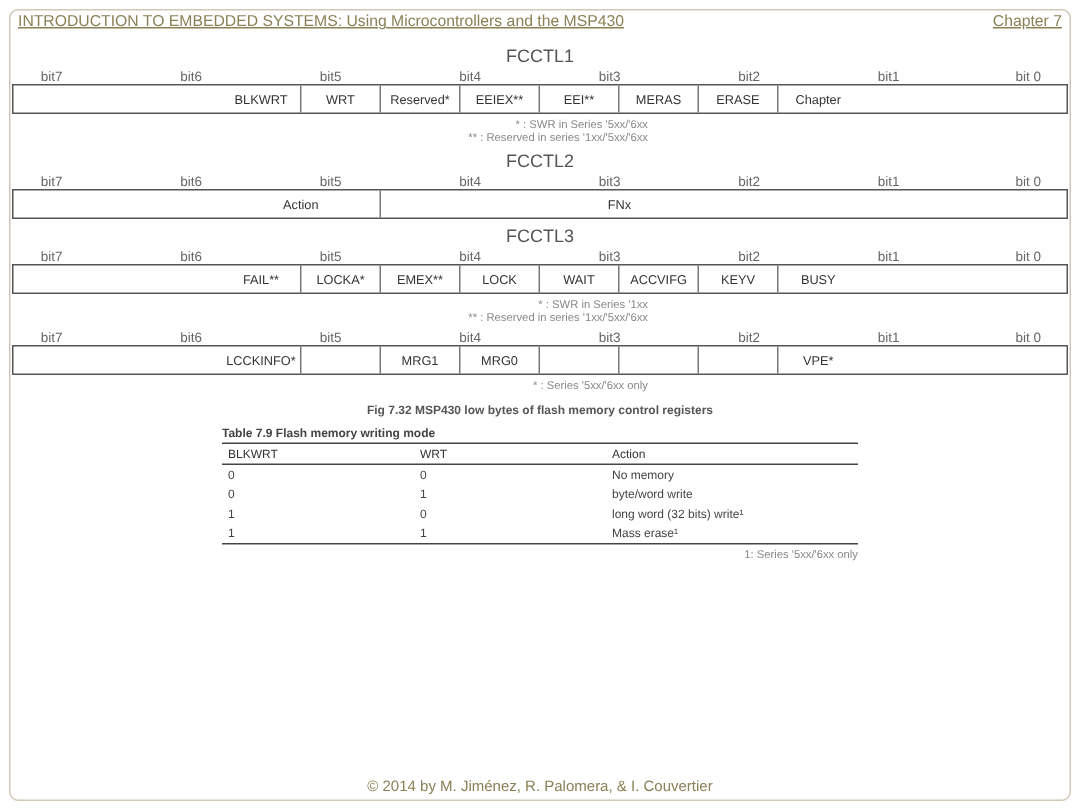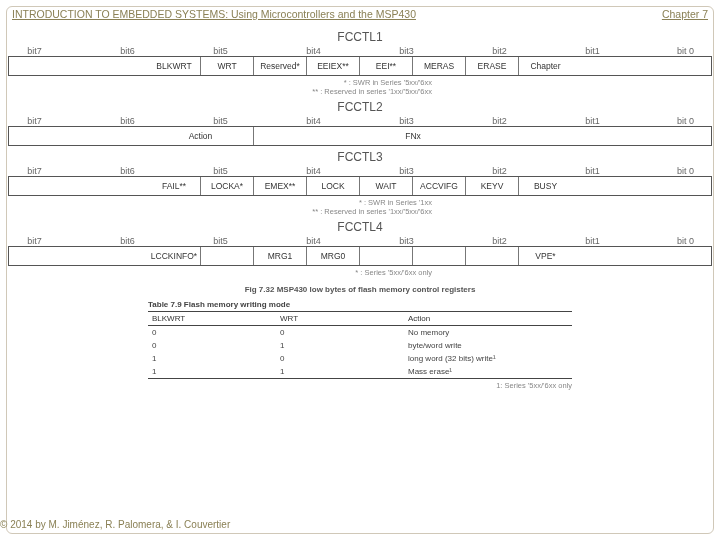--- a/index.html
+++ b/index.html
@@ -129,21 +129,21 @@
   .wtable .row { display: flex; }
   .colA { width: 120px; }
   .colB { width: 120px; }
   .colC { flex: 1; }
   .wtable-bottom { border-top: 1.2px solid #444; }
   .footer {
     position: absolute;
     bottom: 10px;
     left: 0;
     right: 0;
-    text-align: left;
+    text-align: center;
     color: #8a8055;
     font-size: 10px;
   }
 </style>
 </head>
 <body>
 
 <div class="page-border"></div>
 
 <div class="header">
@@ -218,21 +218,20 @@
           <div class="cell">ACCVIFG</div>
           <div class="cell">KEYV</div>
           <div class="cell">BUSY</div>
         </div>
         <div class="notes">
           <div>* : SWR in Series '1xx</div>
           <div>** : Reserved in series '1xx/'5xx/'6xx</div>
         </div>
       </div>
       <div class="reg-block">
-        <div class="reg-title">FCCTL4</div>
         <div class="bitrow">
           <div class="bitlabel sm">bit7</div>
           <div class="bitlabel sm">bit6</div>
           <div class="bitlabel sm">bit5</div>
           <div class="bitlabel sm">bit4</div>
           <div class="bitlabel sm">bit3</div>
           <div class="bitlabel sm">bit2</div>
           <div class="bitlabel sm">bit1</div>
           <div class="bitlabel sm">bit 0</div>
         </div>

